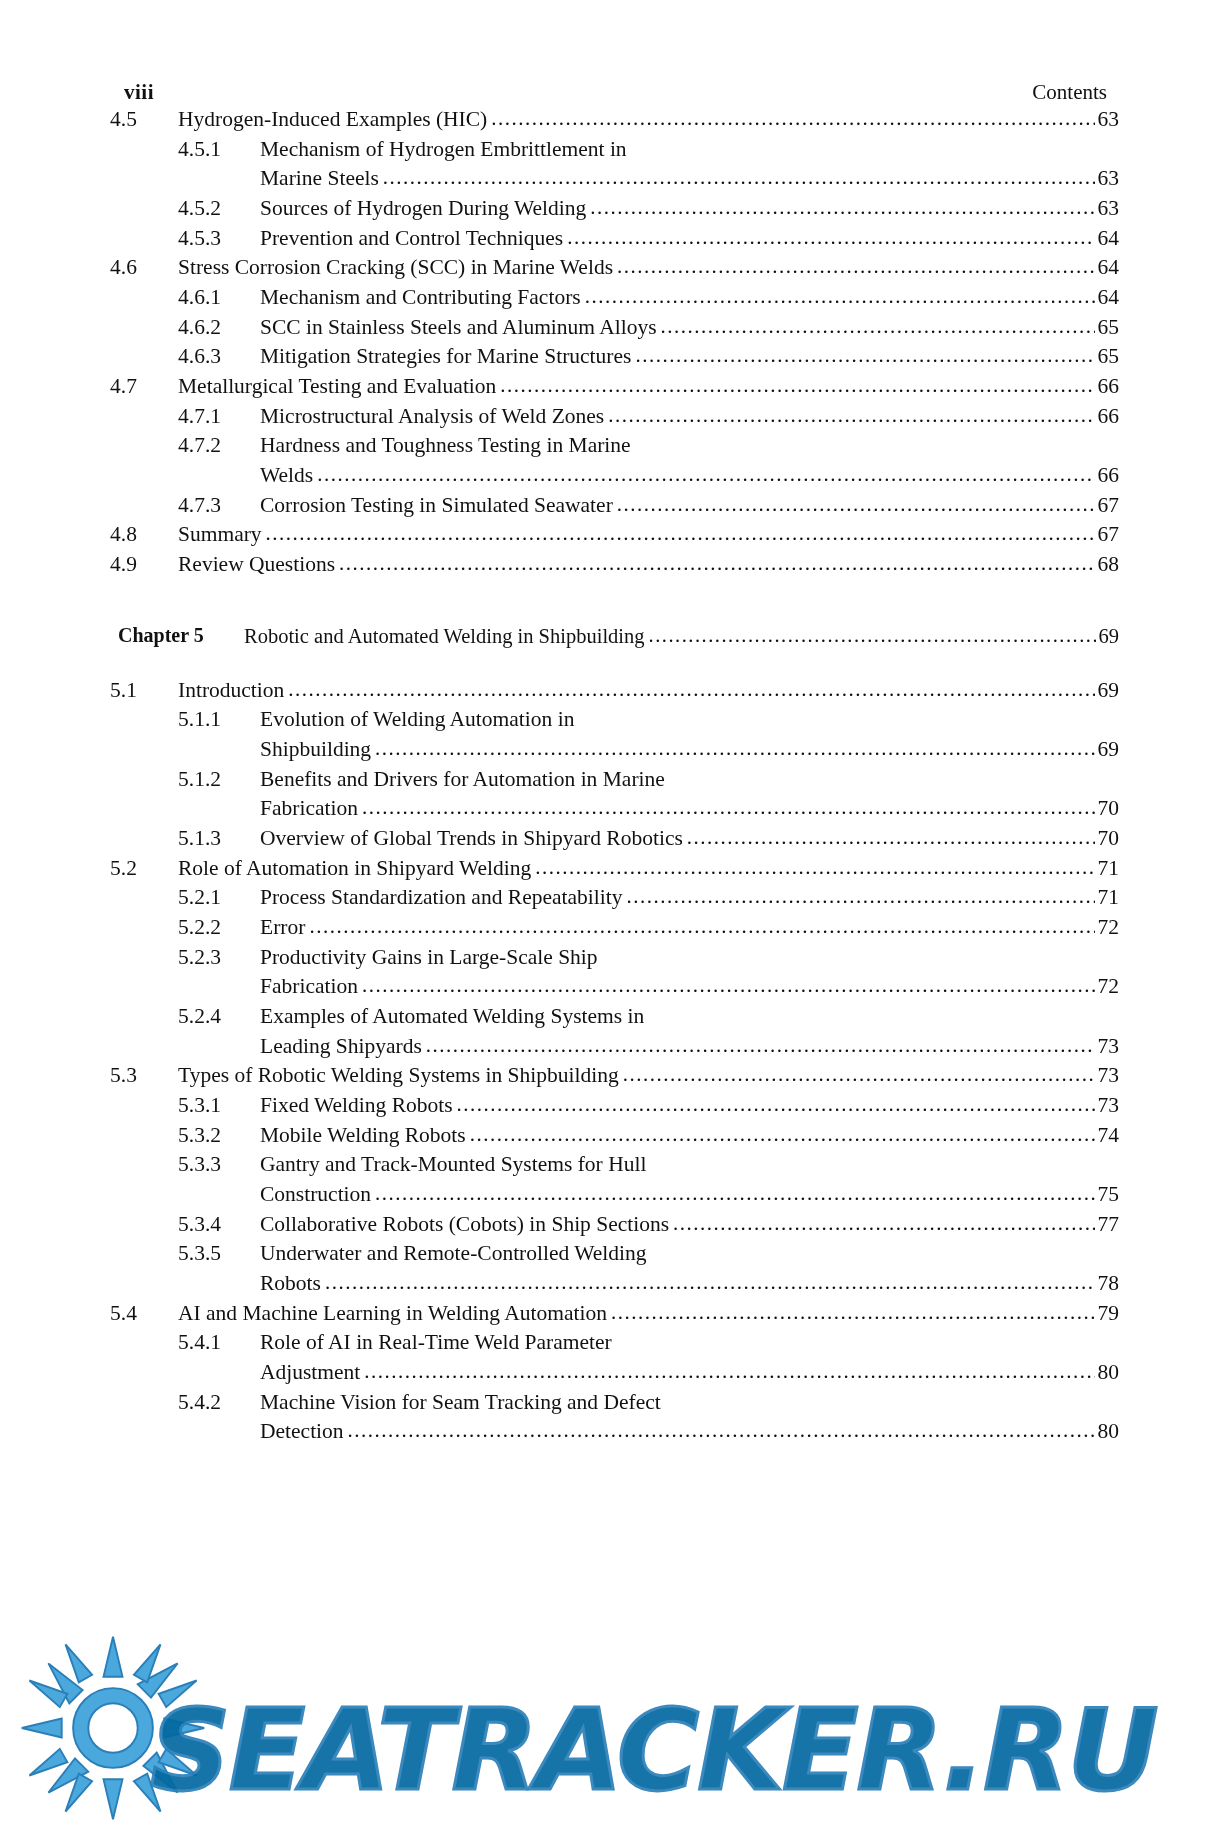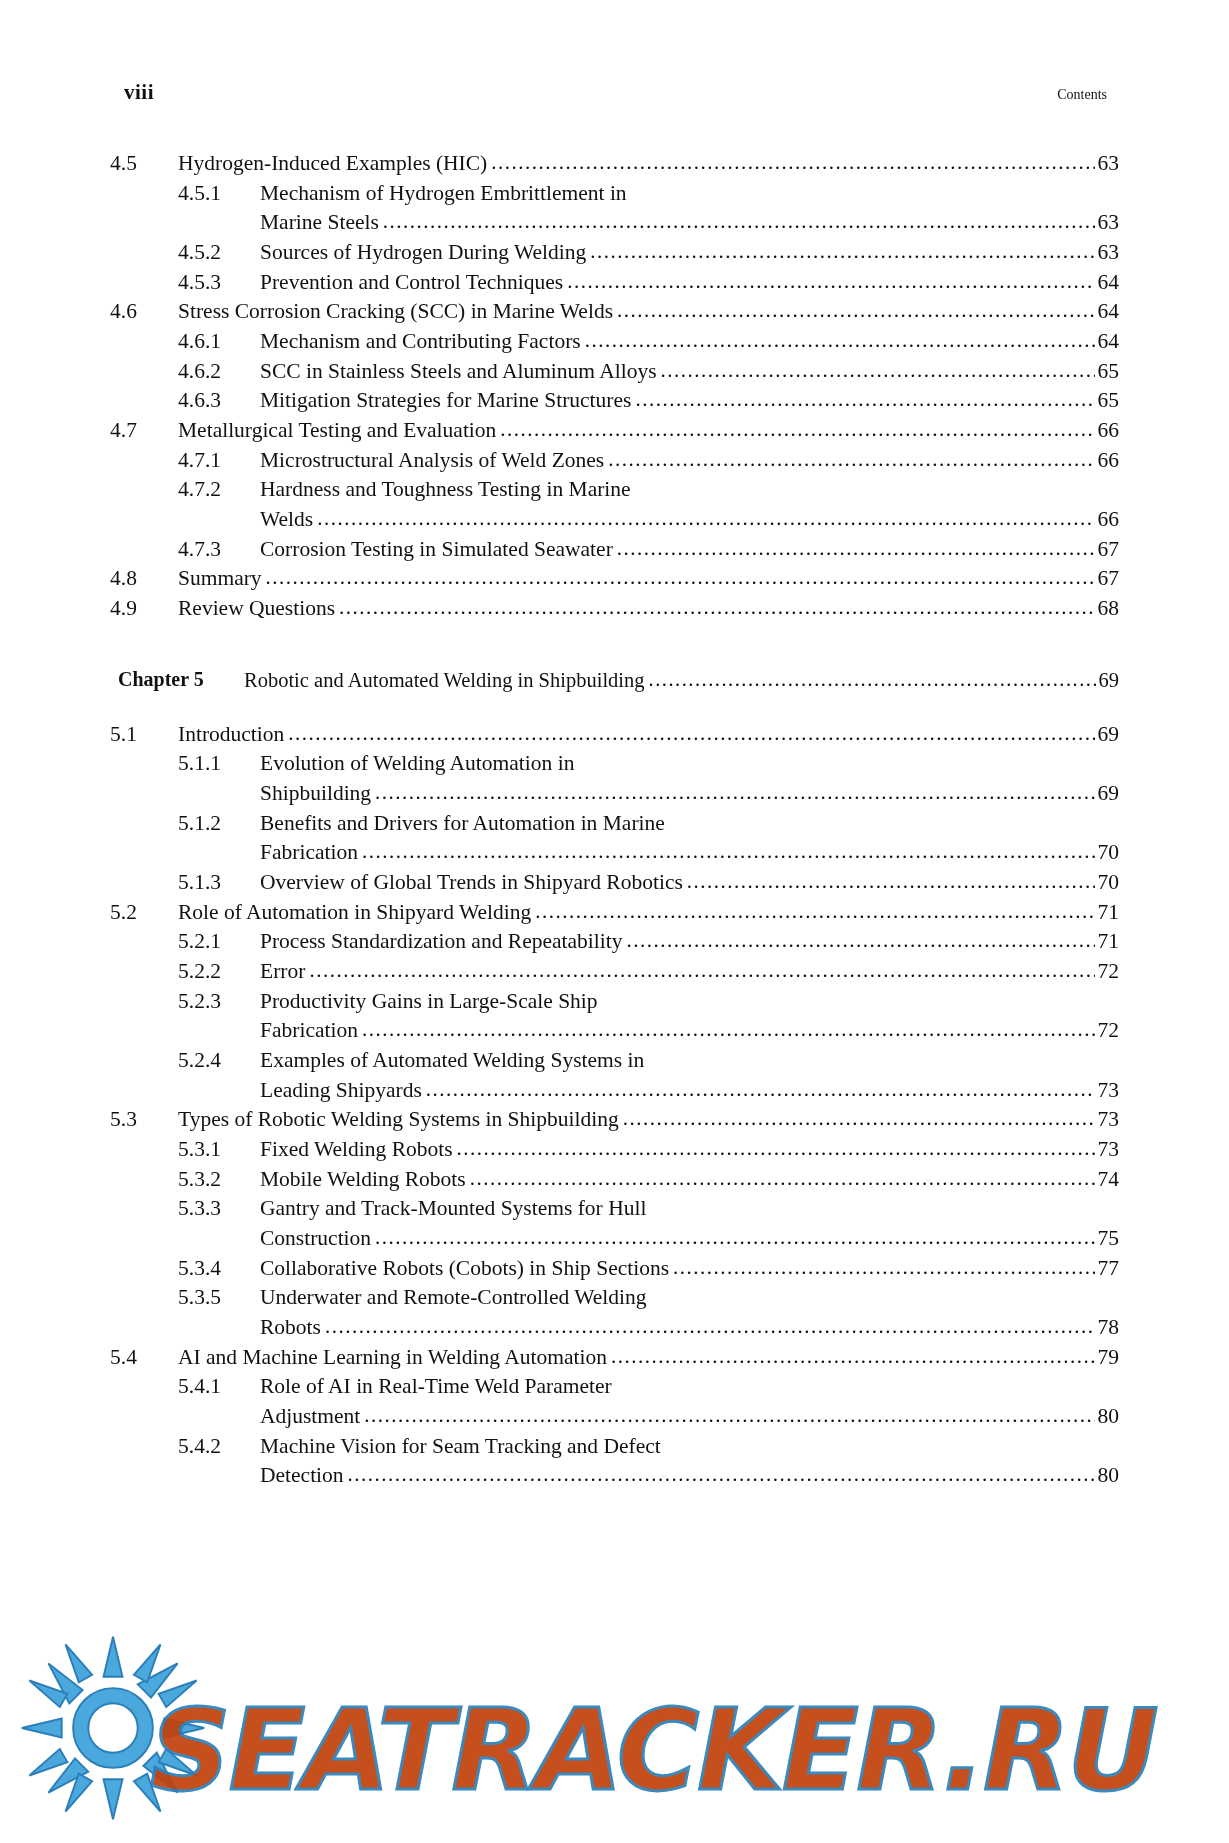--- a/index.html
+++ b/index.html
@@ -21,30 +21,29 @@
     height: 1843px;
     box-sizing: border-box;
     padding: 80px 110px 0 110px;
   }
   
   .runhead {
     display: flex;
     justify-content: space-between;
     align-items: baseline;
     font-size: 21px;
-    margin-bottom: 44px;
     padding: 0 12px 0 14px;
   }
   .runhead .folio {
     font-weight: bold;
     font-size: 21px;
     letter-spacing: 0.5px;
   }
   .runhead .title {
-    font-size: 14px;
+    font-size: 21px;
   }
   
   .toc {
     font-size: 21.5px;
     line-height: 1.38;
   }
   .entry {
     display: flex;
     align-items: flex-start;
     margin-bottom: 0px;
@@ -125,21 +124,21 @@
   }
   .wm-text {
     position: absolute;
     left: 150px;
     bottom: 28px;
     font-family: "DejaVu Sans", sans-serif;
     font-weight: bold;
     font-style: italic;
     font-size: 112px;
     letter-spacing: -2px;
-    color: #c2410c;
+    color: #0369a1;
     -webkit-text-stroke: 3px #2b7fb8;
     opacity: 0.92;
     white-space: nowrap;
   }
   .wm-sun {
     position: absolute;
     left: 18px;
     bottom: 20px;
     width: 190px;
     height: 190px;

